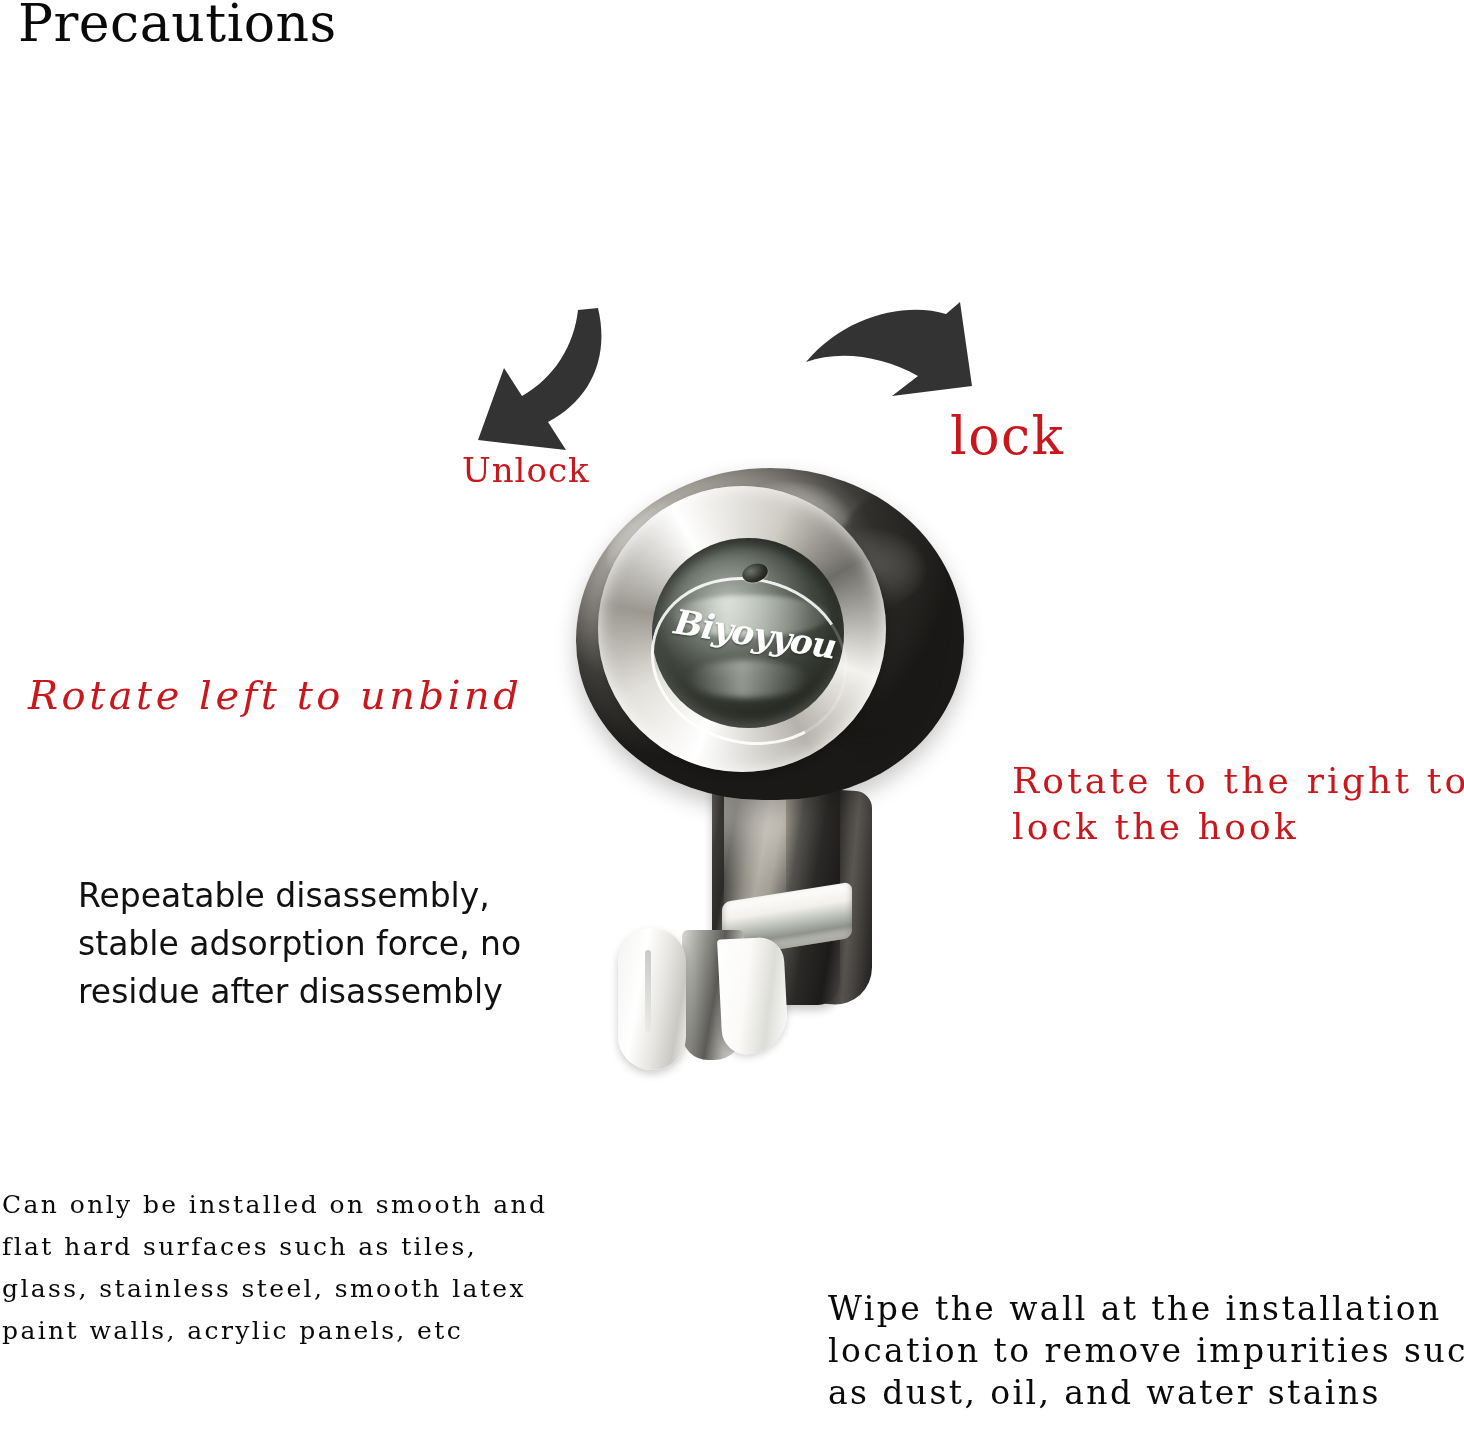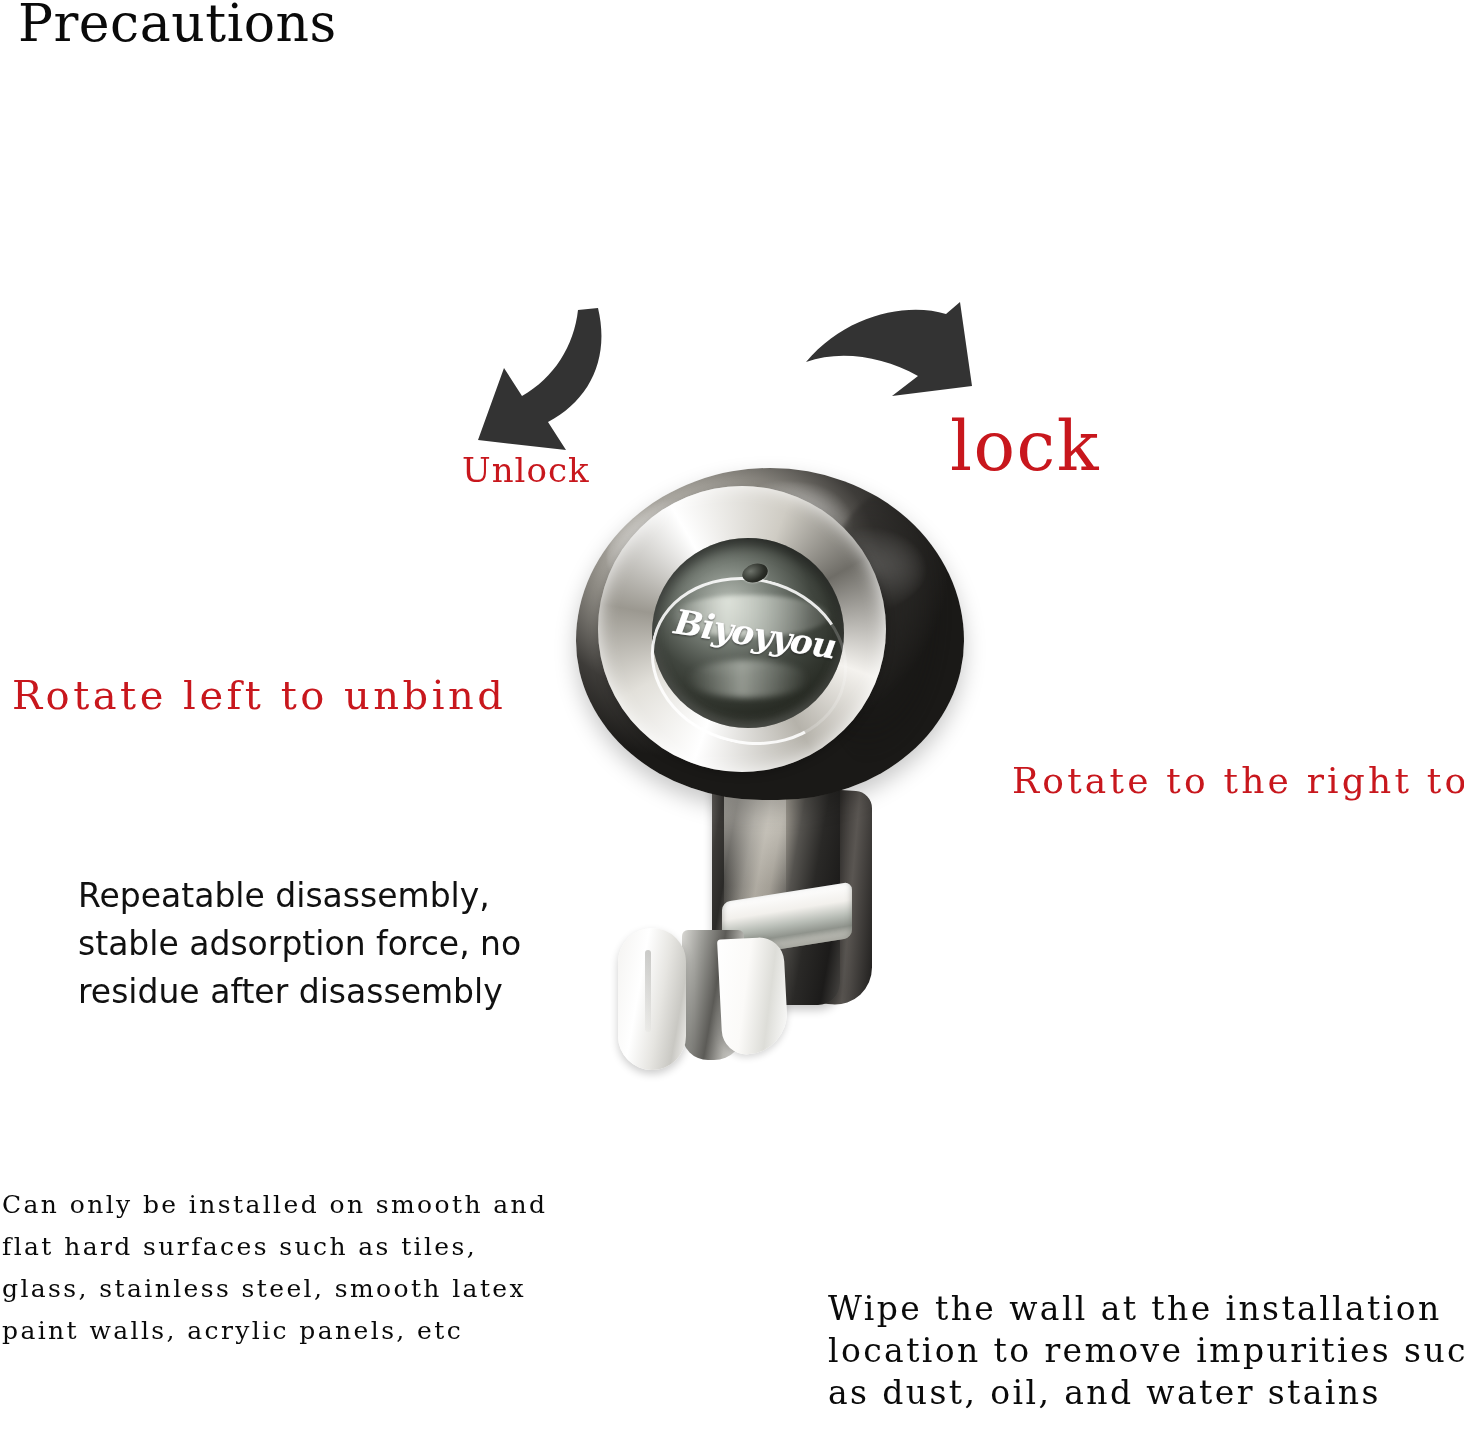--- a/index.html
+++ b/index.html
@@ -38,29 +38,30 @@
   }
   #label-unlock {
     left: 462px;
     top: 450px;
     font-size: 34px;
     letter-spacing: 1px;
   }
   #label-lock {
     left: 950px;
     top: 406px;
-    font-size: 69px;
+    font-size: 52px;
     letter-spacing: 1.5px;
     text-align: right;
   }
   #callout-rotate-left {
-    left: 12px;
+    left: 28px;
     top: 672px;
     font-size: 40px;
     letter-spacing: 3.5px;
+    font-style: italic;
   }
   #callout-rotate-right {
     left: 1012px;
     top: 758px;
     font-size: 36px;
     line-height: 46px;
     letter-spacing: 3.2px;
   }
 
   
@@ -344,21 +345,21 @@
 <svg id="arrow-lock" class="arrow" width="180" height="130" viewBox="0 0 180 130">
   <path d="M6 62 C46 14 108 2 146 14 L160 2 L172 86 L92 96 L118 76 C82 56 40 50 6 62 Z" fill="#333333"></path>
 </svg>
 
 <div id="label-unlock" class="red-text">Unlock</div>
 
 <div id="label-lock" class="red-text">lock</div>
 
 <div id="callout-rotate-left" class="red-text">Rotate left to unbind</div>
 
-<div id="callout-rotate-right" class="red-text"><span>Rotate to the right to</span><br></div>
+<div id="callout-rotate-right" class="red-text"><span>Rotate to the right to</span><br><span>lock the hook</span></div>
 
 <div class="note-sans">Repeatable disassembly, stable adsorption force, no residue after disassembly</div>
 
 <div id="product-photo">
 
   <div class="hook-shell"></div>
   <div class="hook-stem"></div>
   <div class="hook-ledge"></div>
   <div class="hook-prong-rear"></div>
   <div class="hook-tongue"></div>

